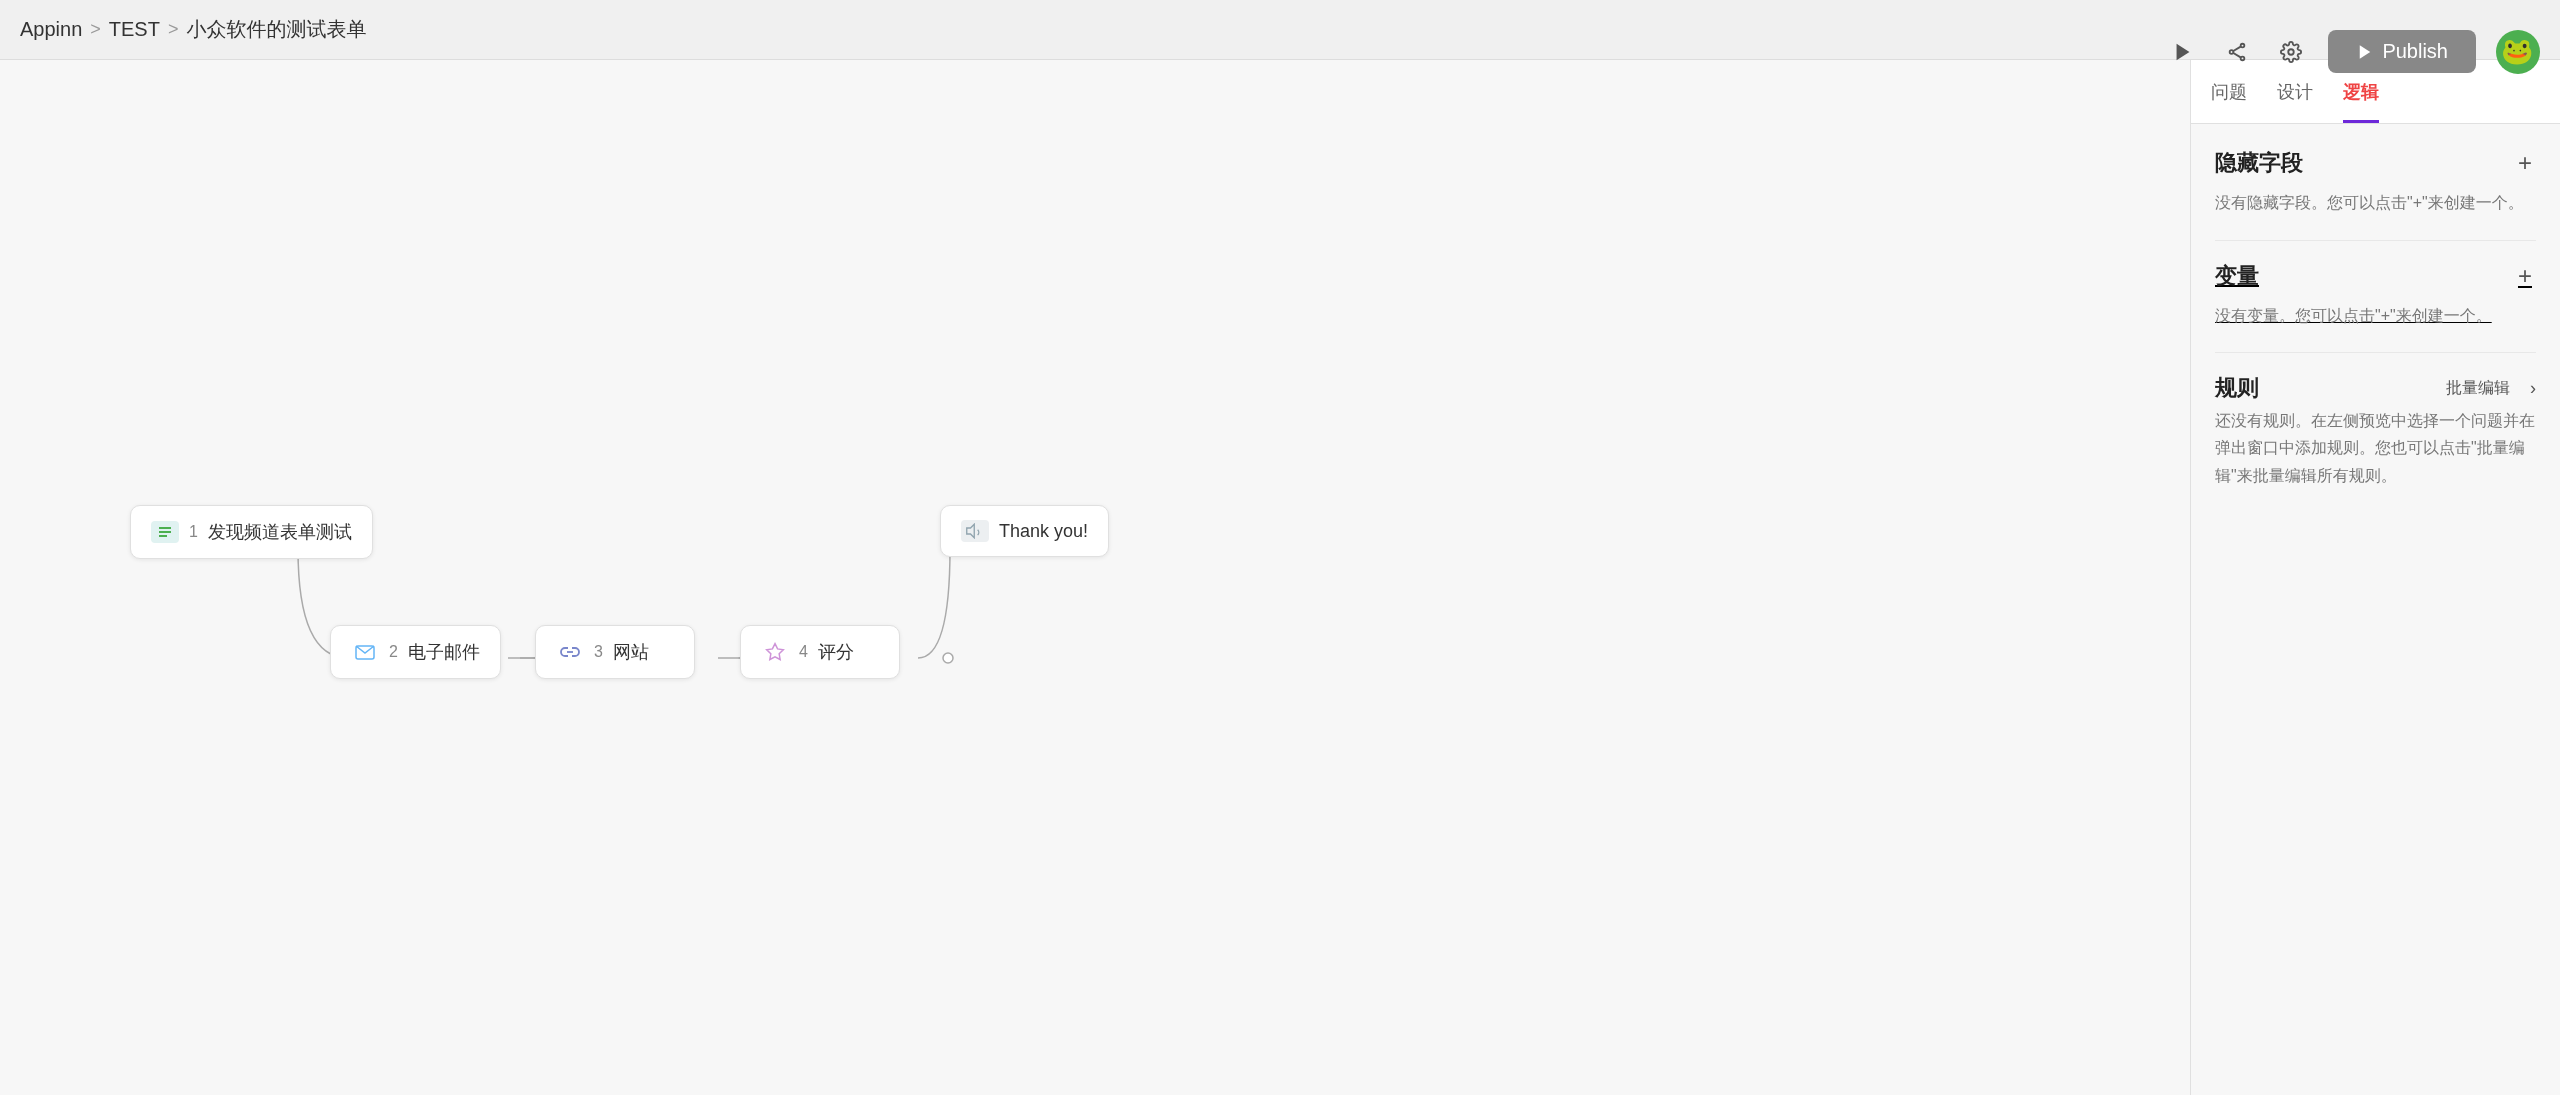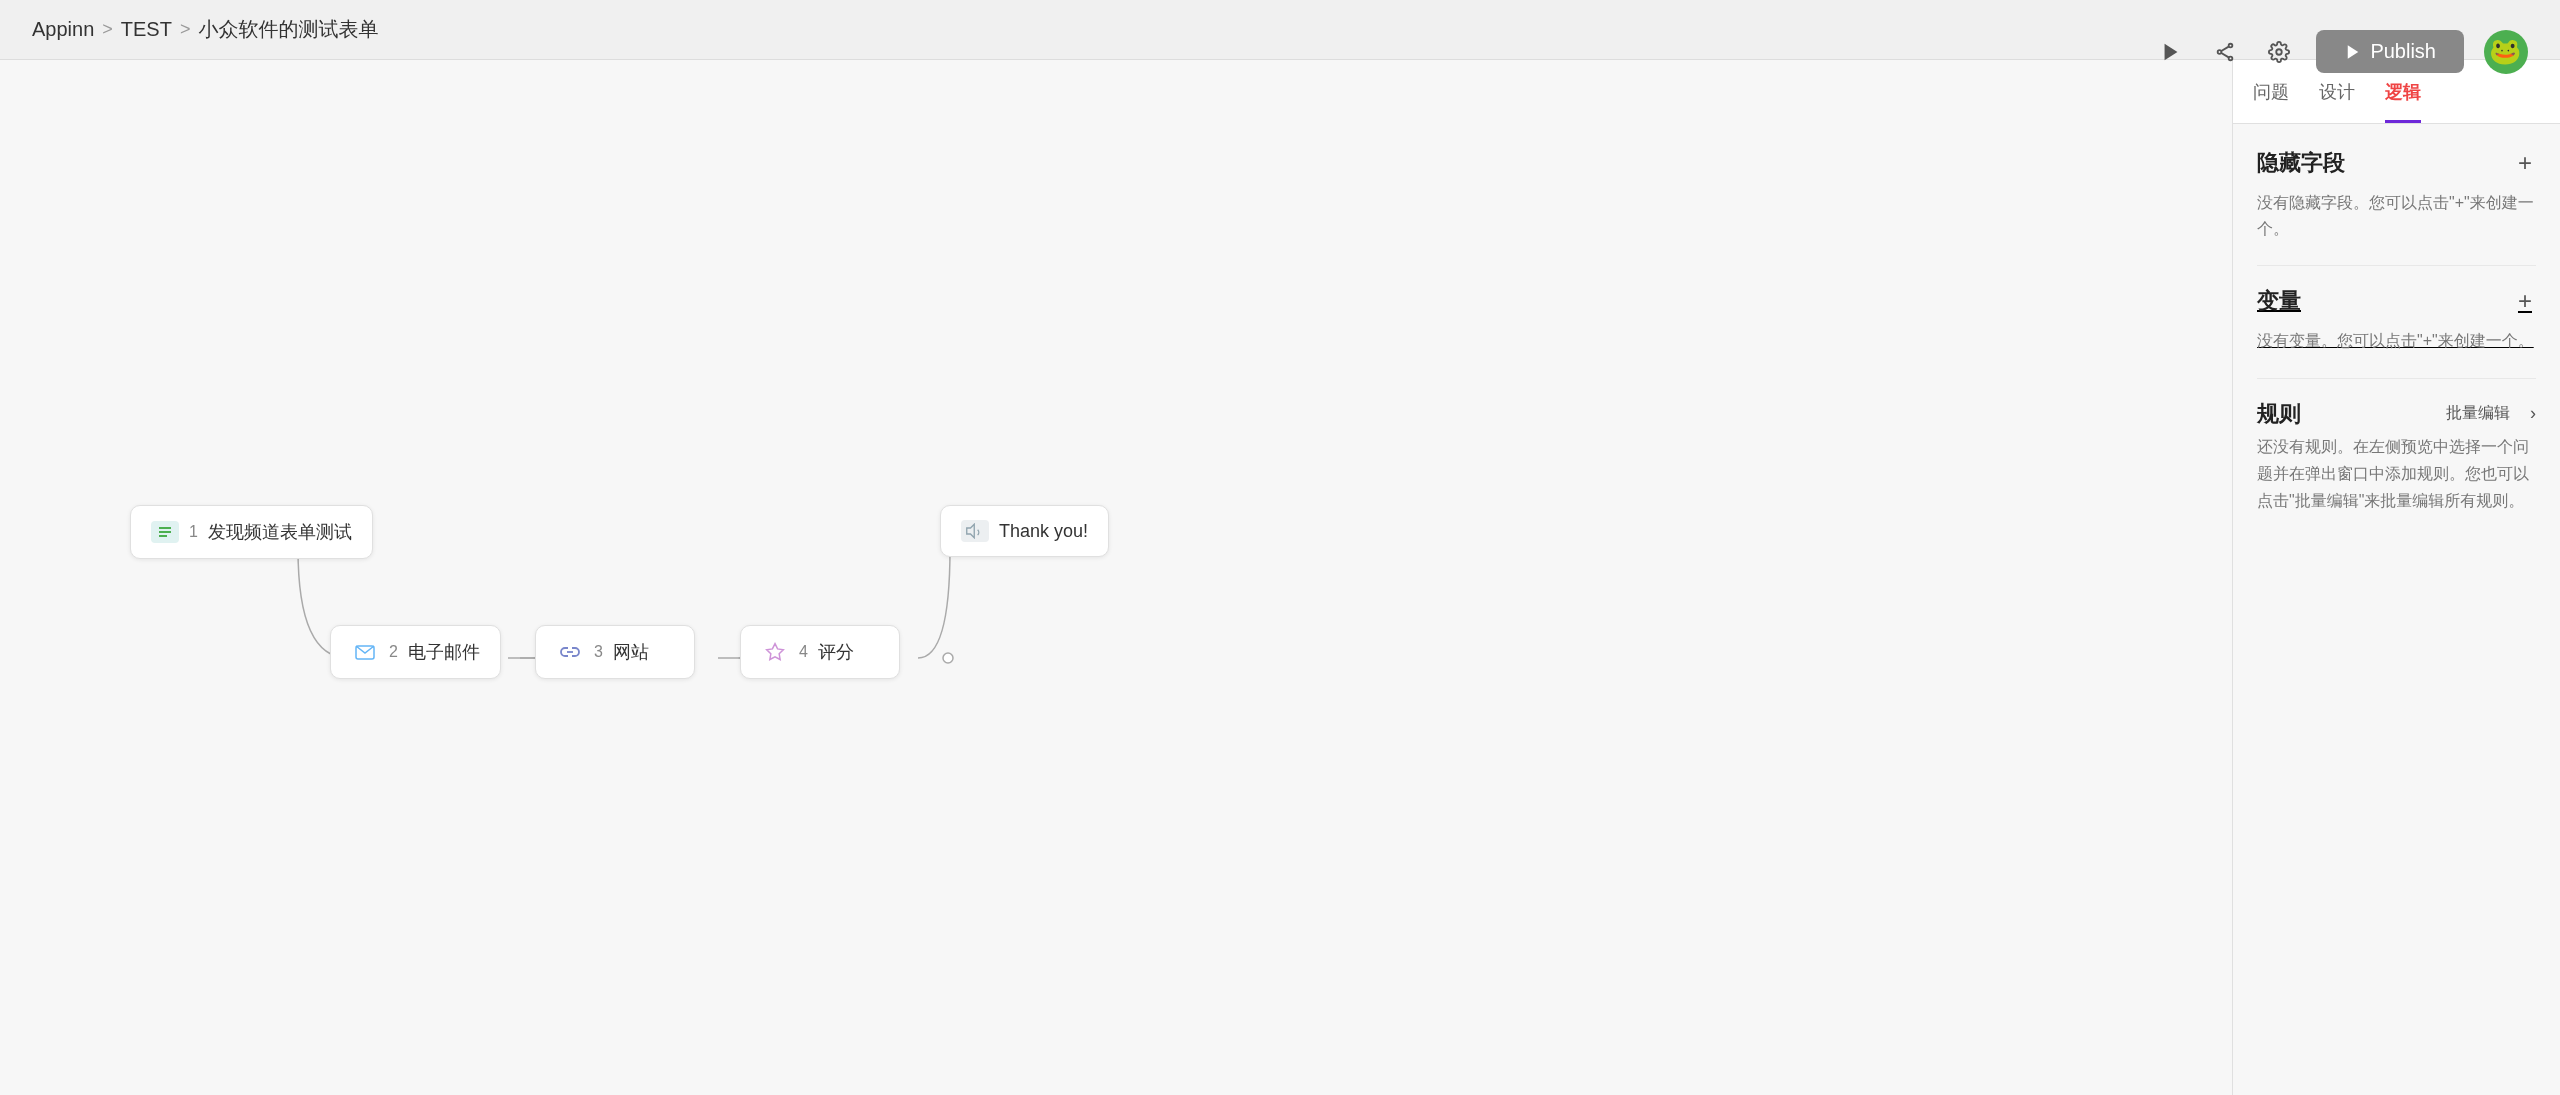--- a/index.html
+++ b/index.html
@@ -6,21 +6,21 @@
     body { font-family: -apple-system, BlinkMacSystemFont, 'Segoe UI', sans-serif; background: #f5f5f5; width: 2560px; height: 1095px; overflow: hidden; }
 
     
     .header {
       display: flex;
       align-items: center;
       justify-content: space-between;
       background: #f0f0f0;
       border-bottom: 1px solid #ddd;
       height: 60px;
-      padding: 0 32px;
+      padding: 0 20px;
       position: fixed;
       top: 0; left: 0; right: 0;
       z-index: 100;
     }
     .header-left {
       display: flex;
       align-items: center;
       gap: 8px;
       font-size: 20px;
       color: #333;
@@ -163,21 +163,21 @@
     .flow-svg {
       position: absolute;
       top: 0; left: 0;
       width: 100%;
       height: 100%;
       pointer-events: none;
     }
 
     
     .right-panel {
-      width: 328px;
+      width: 370px;
       background: #f7f7f7;
       border-left: 1px solid #e0e0e0;
       display: flex;
       flex-direction: column;
       overflow-y: auto;
     }
 
     
     .panel-tabs {
       display: flex;

